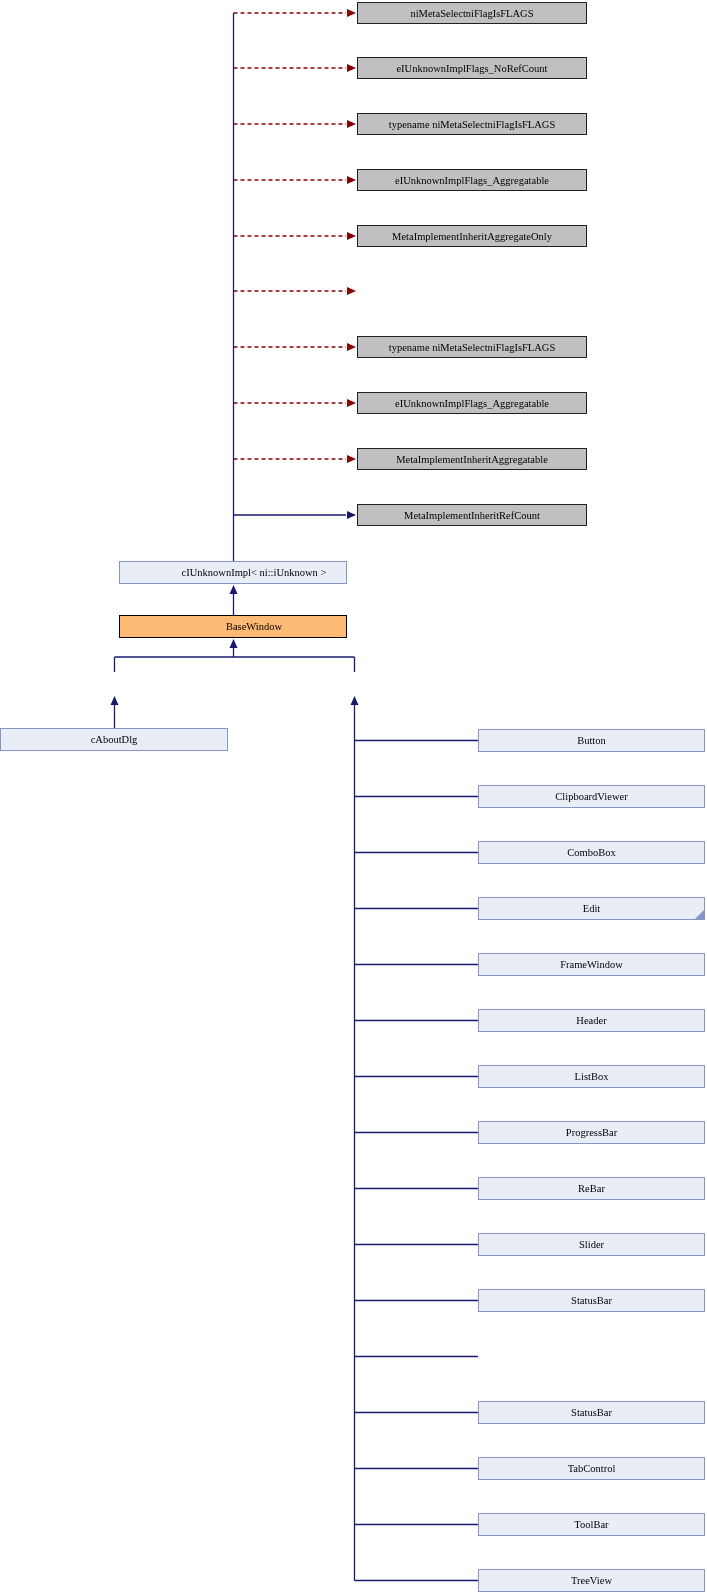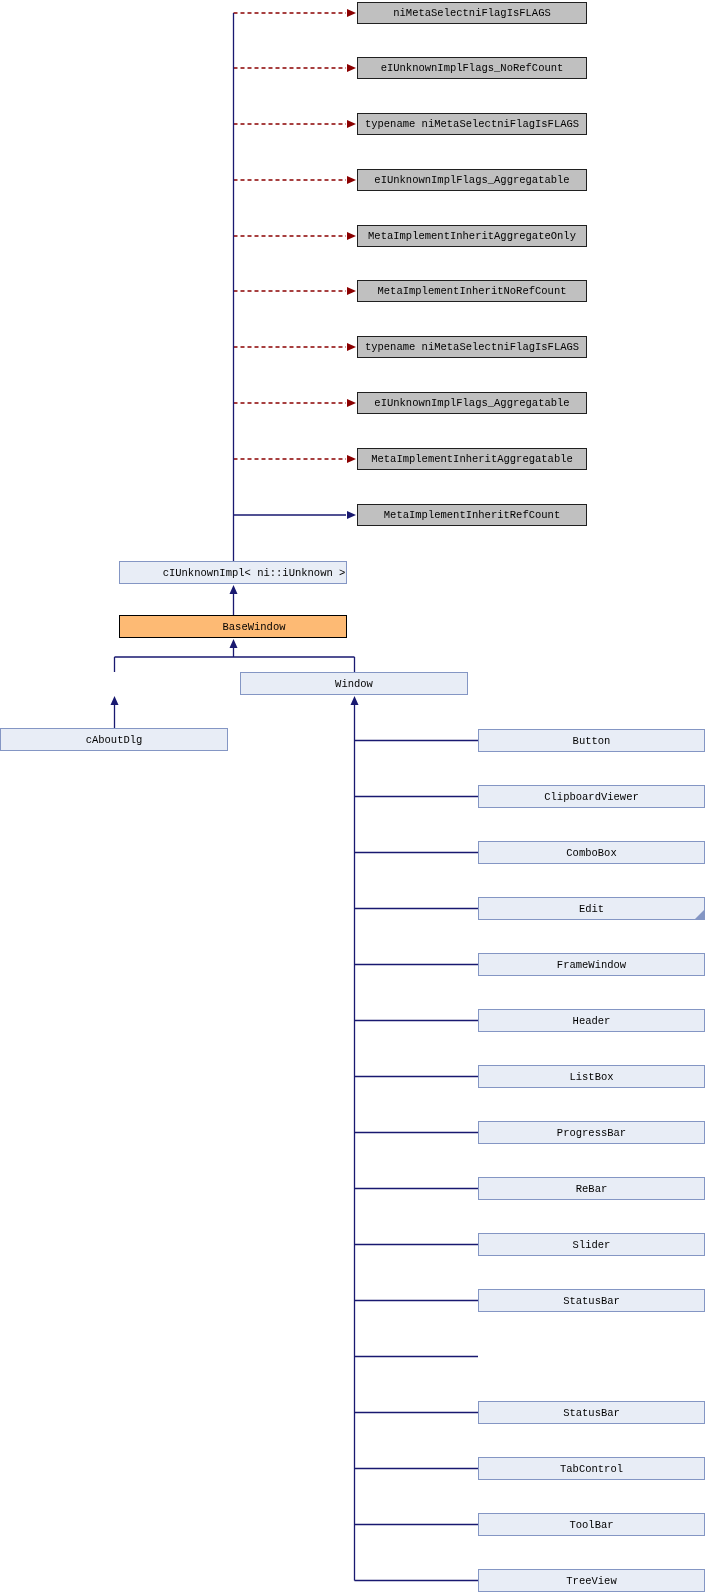--- a/index.html
+++ b/index.html
@@ -1,17 +1,17 @@
 <!DOCTYPE html>
 <html><head>
 <meta charset="utf-8">
 <style>
   html,body{margin:0;padding:0;background:#ffffff;}
   #canvas{position:relative;width:707px;height:1592px;background:#ffffff;overflow:hidden;
-          font-family:Liberation Mono, monospace;}
+          font-family:Liberation Serif, serif;}
   #edges{position:absolute;left:0;top:0;width:707px;height:1592px;}
   .node{position:absolute;box-sizing:border-box;display:flex;align-items:center;justify-content:center;
         font-size:10.5px;color:#000;white-space:nowrap;overflow:hidden;text-align:center;}
   .tmpl{background:#c0c0c0;border:1px solid #202020;left:357px;width:230px;height:22px;}
   .blue{background:#e8edf6;border:1px solid #8496c4;}
   .current{background:#fdba74;border:1px solid #000000;}
   .chainbox{left:119px;width:228px;height:23px;padding-left:42px;}
   .child{left:478px;width:227px;height:23px;}
   .fold{position:absolute;right:0;bottom:0;width:0;height:0;
         border-left:9px solid transparent;border-bottom:9px solid #8496c4;}
@@ -43,29 +43,27 @@
              M229.5 648 L233.5 639 L237.5 648 Z
              M110.5 705 L114.5 696 L118.5 705 Z
              M350.5 705 L354.5 696 L358.5 705 Z" fill="#191970" stroke="none"></path>
   </svg>
 
   <div class="node tmpl" style="top:2px">niMetaSelectniFlagIsFLAGS</div>
   <div class="node tmpl" style="top:57px">eIUnknownImplFlags_NoRefCount</div>
   <div class="node tmpl" style="top:113px">typename niMetaSelectniFlagIsFLAGS</div>
   <div class="node tmpl" style="top:169px">eIUnknownImplFlags_Aggregatable</div>
   <div class="node tmpl" style="top:225px">MetaImplementInheritAggregateOnly</div>
-  <div class="node tmpl" style="top:280px">MetaImplementInheritNoRefCount</div>
   <div class="node tmpl" style="top:336px">typename niMetaSelectniFlagIsFLAGS</div>
   <div class="node tmpl" style="top:392px">eIUnknownImplFlags_Aggregatable</div>
   <div class="node tmpl" style="top:448px">MetaImplementInheritAggregatable</div>
   <div class="node tmpl" style="top:504px">MetaImplementInheritRefCount</div>
 
   <div class="node blue chainbox" style="top:561px">cIUnknownImpl&lt; ni::iUnknown &gt;</div>
   <div class="node current chainbox" style="top:615px">BaseWindow</div>
-  <div class="node blue" style="left:240px;top:672px;width:228px;height:23px">Window</div>
   <div class="node blue" style="left:0;top:728px;width:228px;height:23px">cAboutDlg</div>
 
   <div class="node blue child" style="top:729px">Button</div>
   <div class="node blue child" style="top:785px">ClipboardViewer</div>
   <div class="node blue child" style="top:841px">ComboBox</div>
   <div class="node blue child" style="top:897px">
     <span>Edit</span>
     <span class="fold"></span>
   </div>
   <div class="node blue child" style="top:953px">FrameWindow</div>

